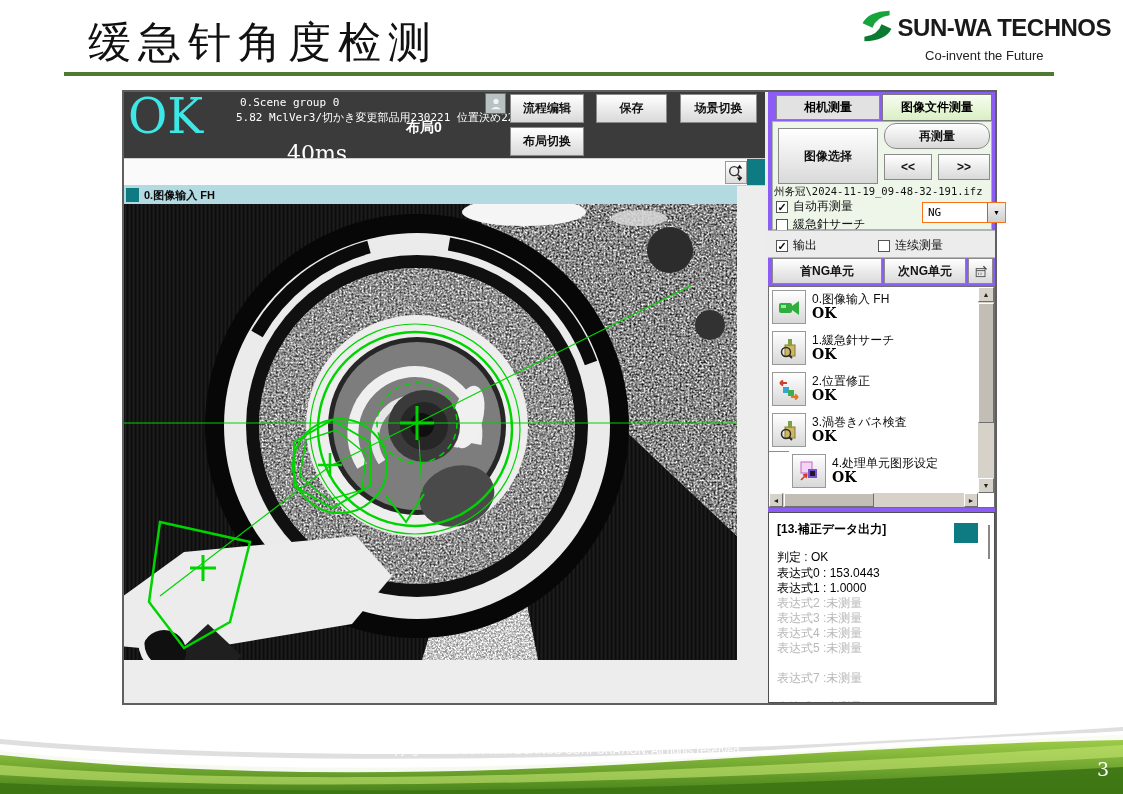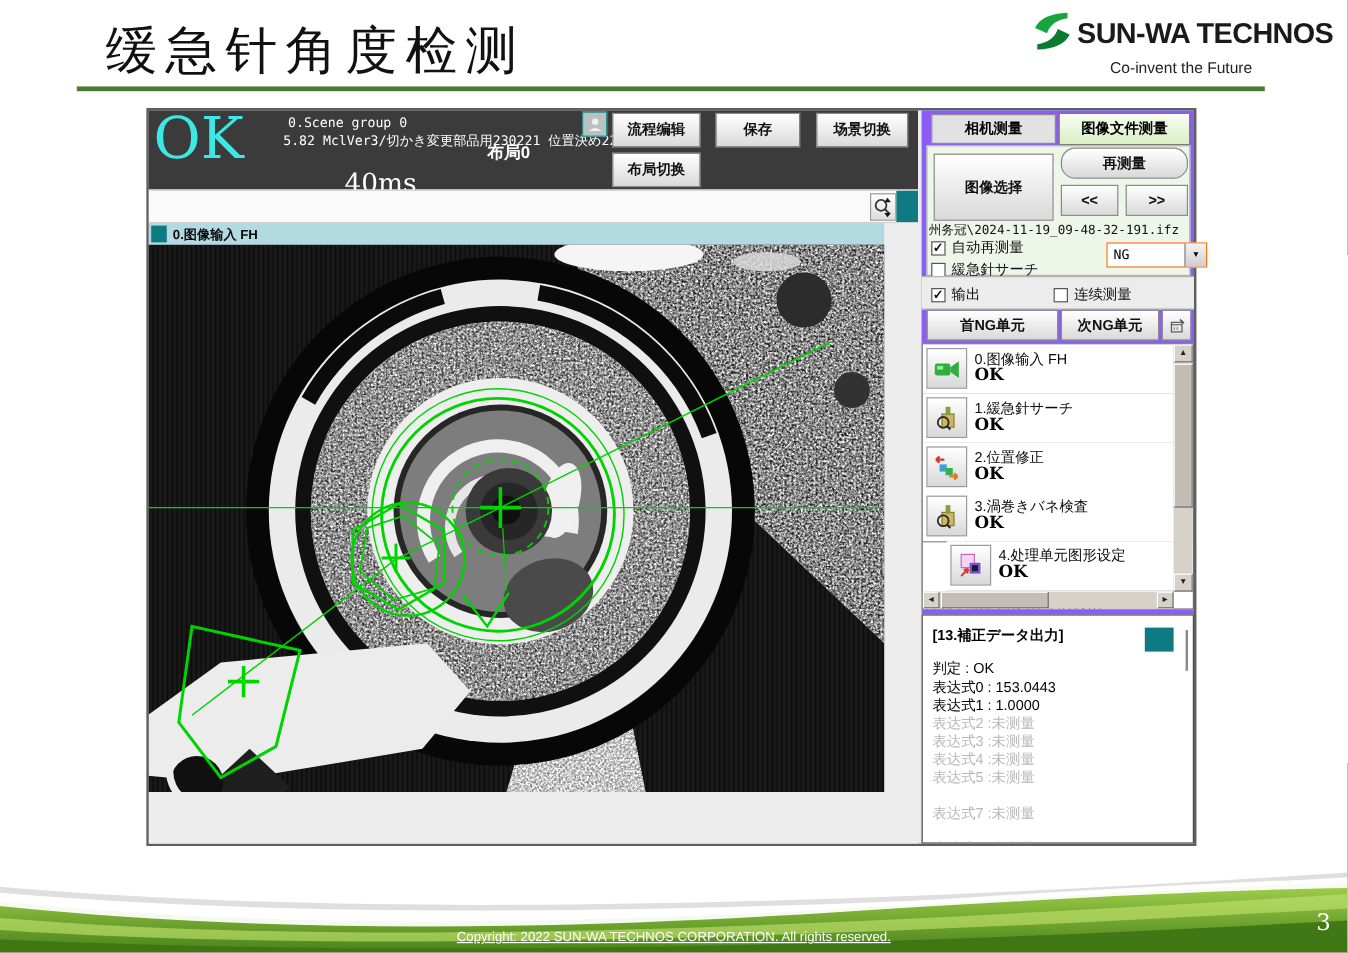--- a/index.html
+++ b/index.html
@@ -80,21 +80,21 @@
   .sb-thumb{position:absolute;background:#c2beb6;border:1px solid;border-color:#fff #6f6f6f #6f6f6f #fff;box-sizing:border-box;}
 
   .detail{left:0;top:420px;width:227px;height:191px;background:#fff;border:1px solid #4f4f4f;
           box-sizing:border-box;overflow:hidden;}
   .detail-title{position:absolute;left:8px;top:8px;font-size:12px;font-weight:600;color:#000;white-space:nowrap;}
   .detail-line{position:absolute;left:8px;font-size:12px;color:#000;white-space:nowrap;}
   .muted{color:#b8b8b8;}
 
   
   .footer{left:0;top:725px;width:1123px;height:69px;}
-  .copyright{left:0;top:775px;width:1123px;text-align:center;font-size:11px;color:#fff;text-decoration:underline;}
+  .copyright{left:0;top:744px;width:1123px;text-align:center;font-size:11px;color:#fff;}
   .page-num{right:14px;top:758px;font-size:19px;color:#fff;font-family:"DejaVu Serif",serif;}
 </style>
 </head>
 <body>
 
 <div class="slide">
 
   <div class="abs slide-title">缓急针角度检测</div>
   <div class="abs title-underline"></div>
 

